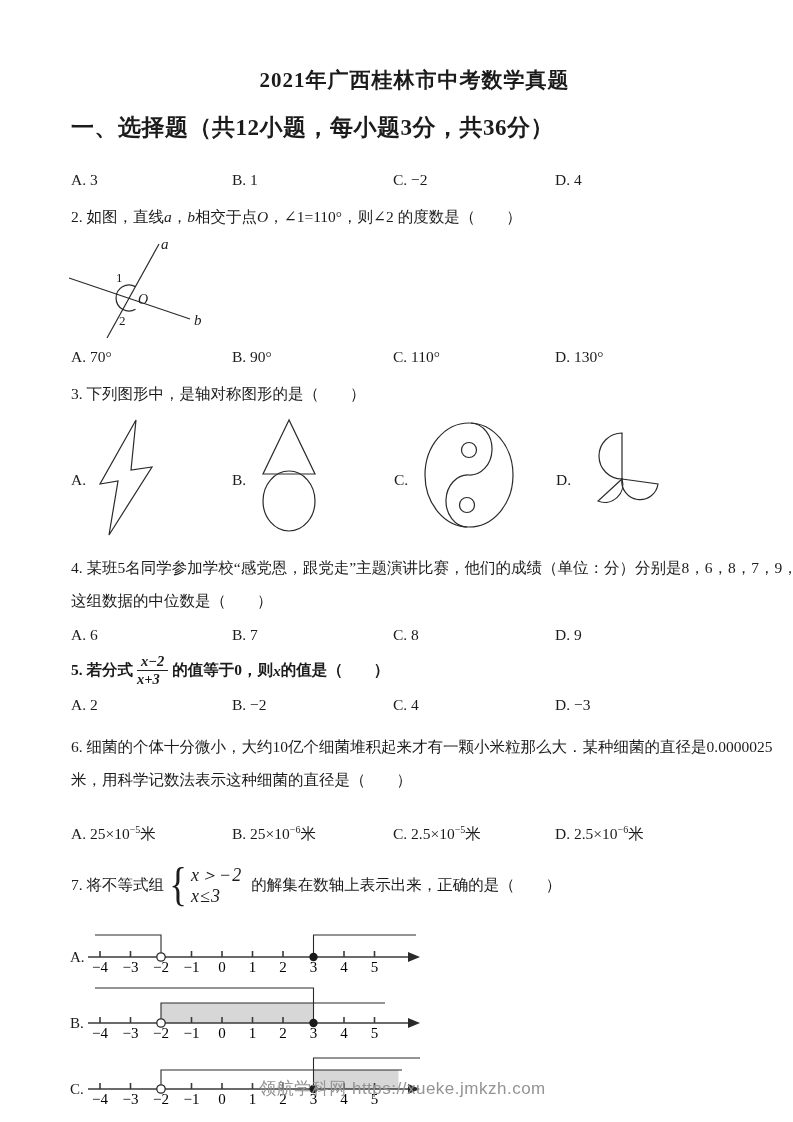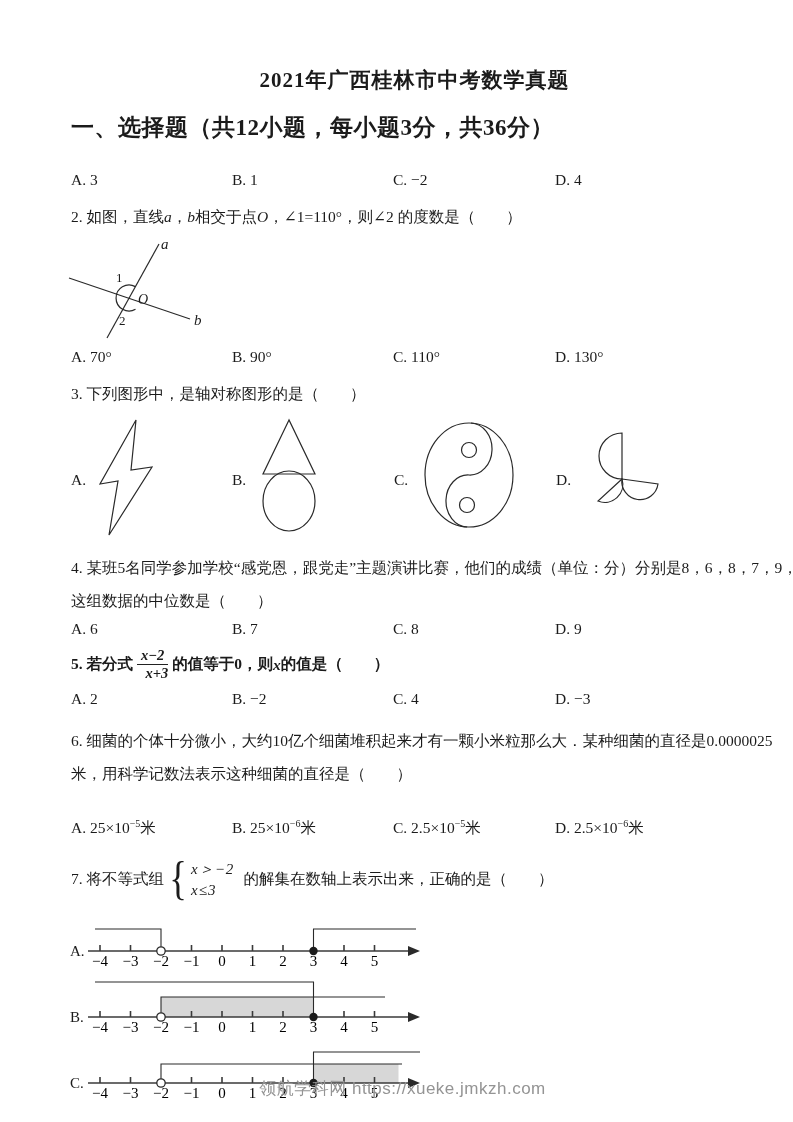--- a/index.html
+++ b/index.html
@@ -9,27 +9,27 @@
   .content{margin:0 60px 0 71px;}
   .section{margin-top:18px;font-size:23px;font-weight:bold;letter-spacing:.5px;}
   .qtext{font-size:15.5px;line-height:22px;margin-top:17px;white-space:nowrap;}
   .qline{font-size:15.5px;line-height:33px;white-space:nowrap;}
   .mt{margin-top:12px;}
   .opts{display:grid;grid-template-columns:161px 161px 162px auto;font-size:15.5px;margin-top:28px;}
   .math{font-style:italic;}
   sup{font-size:10px;}
   
   .qrow{display:flex;align-items:center;font-size:15.5px;margin-top:9px;font-weight:bold;}
-  .frac{display:inline-block;text-align:right;font-size:14.5px;margin:0 4px;font-style:italic;}
+  .frac{display:inline-block;text-align:left;font-size:14.5px;margin:0 4px;font-style:italic;}
   .frac .num{border-bottom:1.2px solid #222;padding:0 4px 1px 4px;}
   .frac .den{padding-top:1px;}
   
   .q7row{display:flex;align-items:center;font-size:15.5px;margin-top:20px;}
   .brace{font-size:46px;font-weight:200;line-height:40px;transform:scaleX(.8);margin:0 2px 0 3px;}
-  .sys{display:flex;flex-direction:column;gap:3px;font-size:15px;}
+  .sys{display:flex;flex-direction:column;gap:3px;font-size:18px;}
   .sys .ineq{font-style:italic;letter-spacing:1px;line-height:18px;}
   .q7row .suffix{margin-left:9px;}
   
   .figA{margin:8px 0 2px -2px;display:block;}
   .figrow{position:relative;height:124px;margin-top:10px;}
   .figrow .flabel{position:absolute;font-size:15.5px;}
   .figrow svg{position:absolute;}
   .nlrow{display:block;margin-left:-1px;}
   .footer{position:absolute;left:0;right:0;bottom:22px;text-align:center;
           font-family:"Liberation Sans","DejaVu Sans",sans-serif;font-size:17px;
@@ -102,21 +102,21 @@
       <span class="flabel" style="left:485px;top:56px">D.</span>
       <svg style="left:518px;top:16px" width="70" height="96" viewBox="0 0 70 96">
         <path class="stroke" d="M 33 48 L 33 2 A 23 23 0 0 0 33 48 Z"></path>
         <path class="stroke" d="M 33 48 L 69 53 A 18 18 0 0 1 33 48 Z"></path>
         <path class="stroke" d="M 33 48 L 9 70 A 18 18 0 0 0 33 48 Z"></path>
       </svg>
     </div>
 
     <div class="qline mt">4. 某班5名同学参加学校“感党恩，跟党走”主题演讲比赛，他们的成绩（单位：分）分别是8，6，8，7，9，</div>
     <div class="qline">这组数据的中位数是（　　）</div>
-    <div class="opts" style="margin-top:3px">
+    <div class="opts" style="margin-top:9px">
       <div>A. 6</div>
       <div>B. 7</div>
       <div>C. 8</div>
       <div>D. 9</div>
     </div>
 
     <div class="qrow">
       <span>5. 若分式</span>
       <span class="frac">
         <span class="num">x−2</span>

